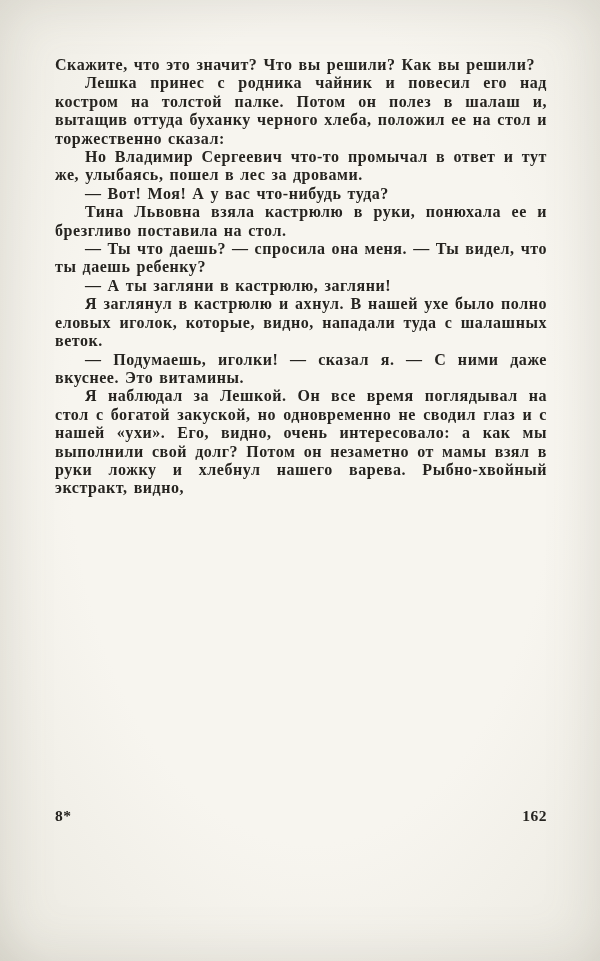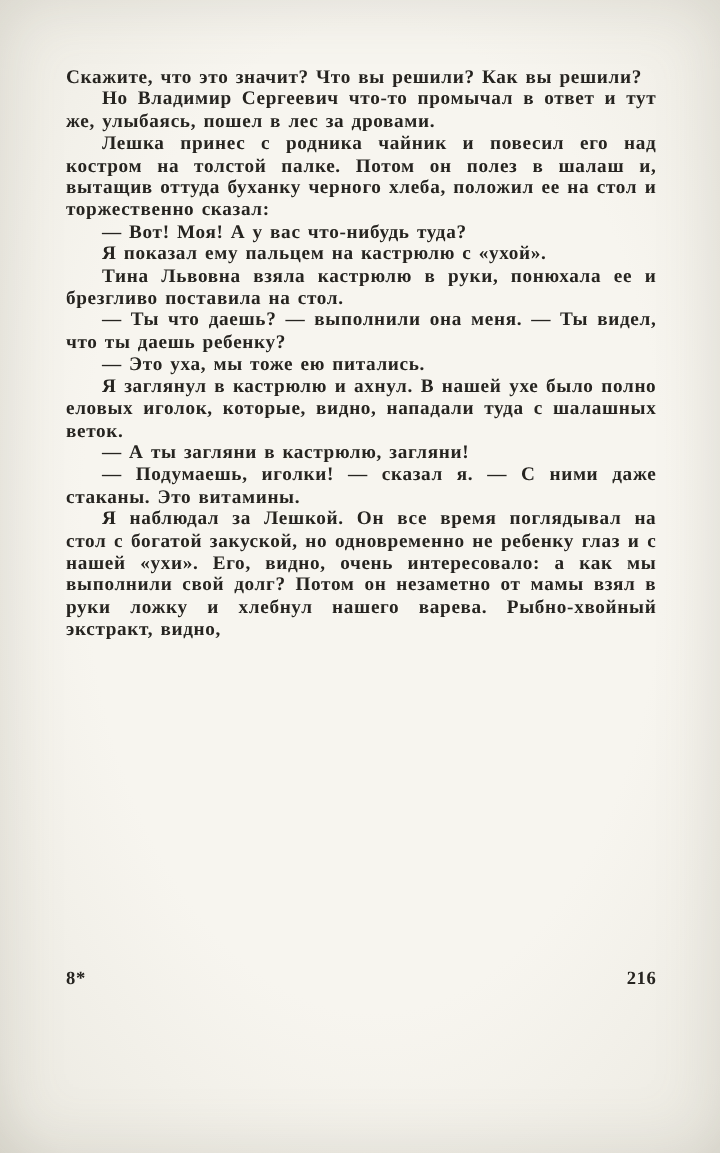--- a/index.html
+++ b/index.html
@@ -51,30 +51,28 @@
     font-size: 15.5px;
     letter-spacing: 0.5px;
   }
 </style>
 </head>
 <body>
 
 <div class="page">
   <div class="text-block">
     <p class="no-indent">Скажите, что это значит? Что вы решили? Как вы решили?</p>
+    <p>Лешка принес с родника чайник и повесил его над костром на толстой палке. Потом он полез в шалаш и, вытащив оттуда буханку черного хлеба, положил ее на стол и торжественно сказал:</p>
     <p>Но Владимир Сергеевич что-то промычал в ответ и тут же, улыбаясь, пошел в лес за дровами.</p>
-    <p>Лешка принес с родника чайник и повесил его над костром на толстой палке. Потом он полез в шалаш и, вытащив оттуда буханку черного хлеба, положил ее на стол и торжественно сказал:</p>
     <p>— Вот! Моя! А у вас что-нибудь туда?</p>
-    <p>Я показал ему пальцем на кастрюлю с «ухой».</p>
     <p>Тина Львовна взяла кастрюлю в руки, понюхала ее и брезгливо поставила на стол.</p>
-    <p>— Ты что даешь? — выполнили она меня. — Ты видел, что ты даешь ребенку?</p>
-    <p>— Это уха, мы тоже ею питались.</p>
+    <p>— Ты что даешь? — спросила она меня. — Ты видел, что ты даешь ребенку?</p>
+    <p>— А ты загляни в кастрюлю, загляни!</p>
     <p>Я заглянул в кастрюлю и ахнул. В нашей ухе было полно еловых иголок, которые, видно, нападали туда с шалашных веток.</p>
-    <p>— А ты загляни в кастрюлю, загляни!</p>
-    <p>— Подумаешь, иголки! — сказал я. — С ними даже стаканы. Это витамины.</p>
-    <p>Я наблюдал за Лешкой. Он все время поглядывал на стол с богатой закуской, но одновременно не ребенку глаз и с нашей «ухи». Его, видно, очень интересовало: а как мы выполнили свой долг? Потом он незаметно от мамы взял в руки ложку и хлебнул нашего варева. Рыбно-хвойный экстракт, видно,</p>
+    <p>— Подумаешь, иголки! — сказал я. — С ними даже вкуснее. Это витамины.</p>
+    <p>Я наблюдал за Лешкой. Он все время поглядывал на стол с богатой закуской, но одновременно не сводил глаз и с нашей «ухи». Его, видно, очень интересовало: а как мы выполнили свой долг? Потом он незаметно от мамы взял в руки ложку и хлебнул нашего варева. Рыбно-хвойный экстракт, видно,</p>
   </div>
 
   <div class="footer">
     <span>8*</span>
-    <span>216</span>
+    <span>162</span>
   </div>
 </div>
 
 </body></html>

